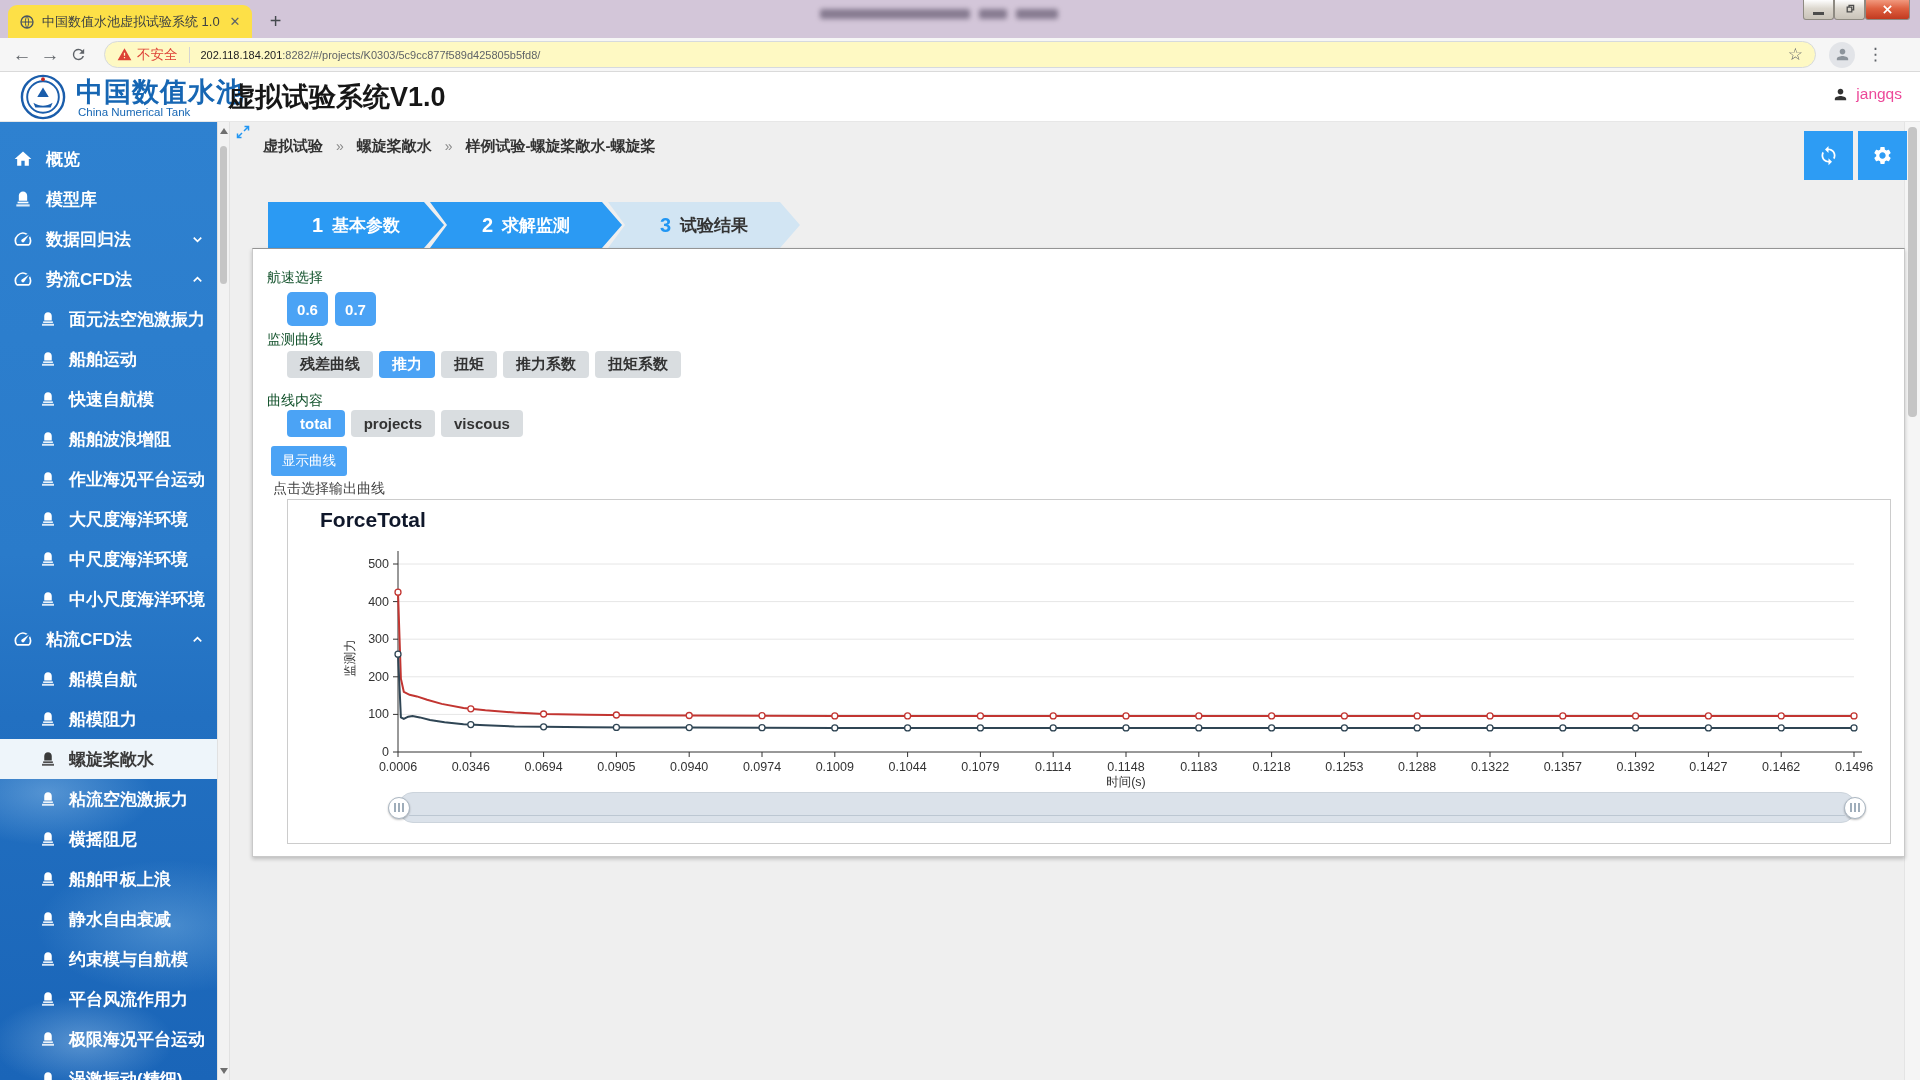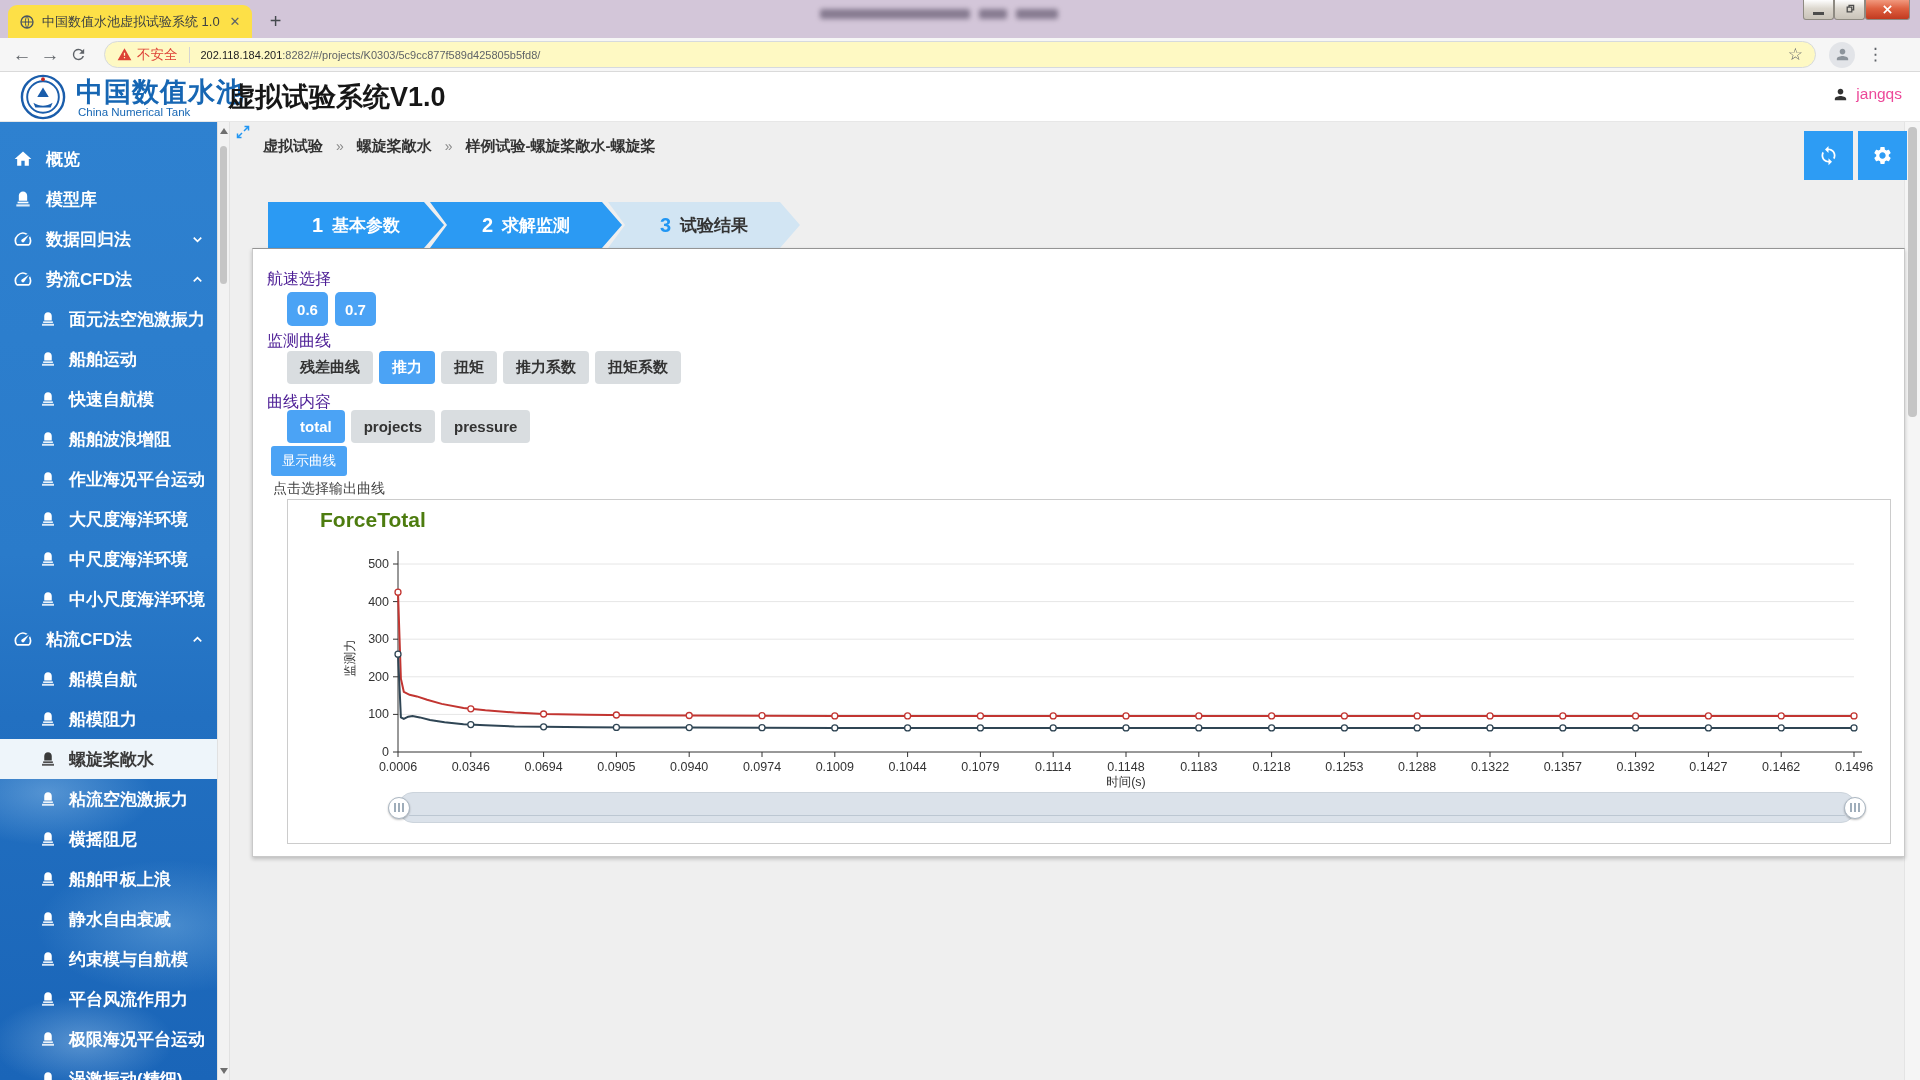--- a/index.html
+++ b/index.html
@@ -86,35 +86,35 @@
 .tab .t-num{font-size:20px}
 .tab .t-lab{font-size:17px}
 .tab.blue{background:#2b9af3;color:#fff}
 .tab.lite{background:#d2e5f3;color:#333}
 .tab.lite .t-num{color:#2196f3}
 .tab.first{width:176px;clip-path:polygon(0 0,calc(100% - 20px) 0,100% 50%,calc(100% - 20px) 100%,0 100%)}
 .tab.mid{width:192px;margin-left:-14px;clip-path:polygon(0 0,calc(100% - 20px) 0,100% 50%,calc(100% - 20px) 100%,0 100%,17px 50%)}
 
 
 .panel{position:absolute;left:252px;top:248px;width:1653px;height:609px;background:#fff;border:1px solid #c9c9c9;border-top-color:#949494;box-shadow:0 2px 4px rgba(0,0,0,.22)}
-.p-label{position:absolute;left:14px;font-size:16px;color:#4c1d95}
+.p-label{position:absolute;left:14px;font-size:14px;color:#14532d}
 .lab-speed{top:20px}.lab-monitor{top:82px}.lab-curve{top:143px}
 .row{position:absolute;left:34px;display:flex}
 .row-speed{top:43px;gap:7px}
 .row-monitor{top:102px;gap:6px}
 .row-curve{top:161px;gap:6px}
-.opt-btn{height:33px;display:flex;align-items:center;justify-content:center;padding:8px 13px;background:#d9dde0;color:#333;font-size:15px;font-weight:bold;border-radius:4px;white-space:nowrap}
+.opt-btn{height:27px;display:flex;align-items:center;justify-content:center;padding:8px 13px;background:#d9dde0;color:#333;font-size:15px;font-weight:bold;border-radius:4px;white-space:nowrap}
 .opt-btn.on{background:#4ba3f5;color:#fff}
 .row-speed .opt-btn{width:41px;height:34px;padding:0;border-radius:5px}
 .show-btn{position:absolute;left:18px;top:197px;height:30px;padding:0 11px;background:#4ba3f5;color:#fff;font-size:13.5px;display:flex;align-items:center;border-radius:3px}
 .hint{position:absolute;left:20px;top:231px;font-size:14px;color:#454545}
 
 
 .chart-box{position:absolute;left:34px;top:250px;width:1604px;height:345px;border:1px solid #ccc;background:#fff}
-.chart-title{position:absolute;left:32px;top:8px;font-size:21px;font-weight:bold;color:#4d7c0f}
+.chart-title{position:absolute;left:32px;top:8px;font-size:21px;font-weight:bold;color:#0f172a}
 svg.chart{position:absolute;left:0;top:0;width:1604px;height:345px}
 svg.chart text{font-family:"Liberation Sans",sans-serif;font-size:12.5px;fill:#333}
 .datazoom{position:absolute;left:110px;top:292px;width:1458px;height:31px;background:#dbe2ea;border:1px solid #ccd4dc;border-radius:15px}
 .datazoom::after{content:'';position:absolute;left:10px;right:10px;bottom:6px;height:1px;background:#bcc7d2}
 .dz-handle{position:absolute;top:50%;width:22px;height:22px;margin-top:-11px;background:#fff;border:1px solid #aab6c2;border-radius:50%;box-shadow:0 1px 2px rgba(0,0,0,.25);display:flex;align-items:center;justify-content:center}
 .dz-handle.l{left:-11px}.dz-handle.r{right:-11px}
 .dz-grip{width:2px;height:9px;background:#9fadba;box-shadow:4px 0 0 #9fadba,-4px 0 0 #9fadba}
 </style>
 </head>
 <body>
@@ -509,21 +509,21 @@
         <div class="opt-btn">残差曲线</div>
         <div class="opt-btn on">推力</div>
         <div class="opt-btn">扭矩</div>
         <div class="opt-btn">推力系数</div>
         <div class="opt-btn">扭矩系数</div>
       </div>
     <div class="p-label lab-curve">曲线内容</div>
     <div class="row row-curve">
         <div class="opt-btn on">total</div>
         <div class="opt-btn">projects</div>
-        <div class="opt-btn">pressure</div>
+        <div class="opt-btn">viscous</div>
       </div>
     <div class="show-btn">显示曲线</div>
     <div class="hint">点击选择输出曲线</div>
 
     <div class="chart-box">
       <svg class="chart" id="chart-svg" viewBox="0 0 1604 345">
           <line x1="105" y1="252" x2="110" y2="252" stroke="#333"></line>
           <text x="101" y="256" text-anchor="end">0</text>
           <line x1="110" y1="214.4" x2="1566" y2="214.4" stroke="#e6e6e6"></line>
           <line x1="105" y1="214.4" x2="110" y2="214.4" stroke="#333"></line>

